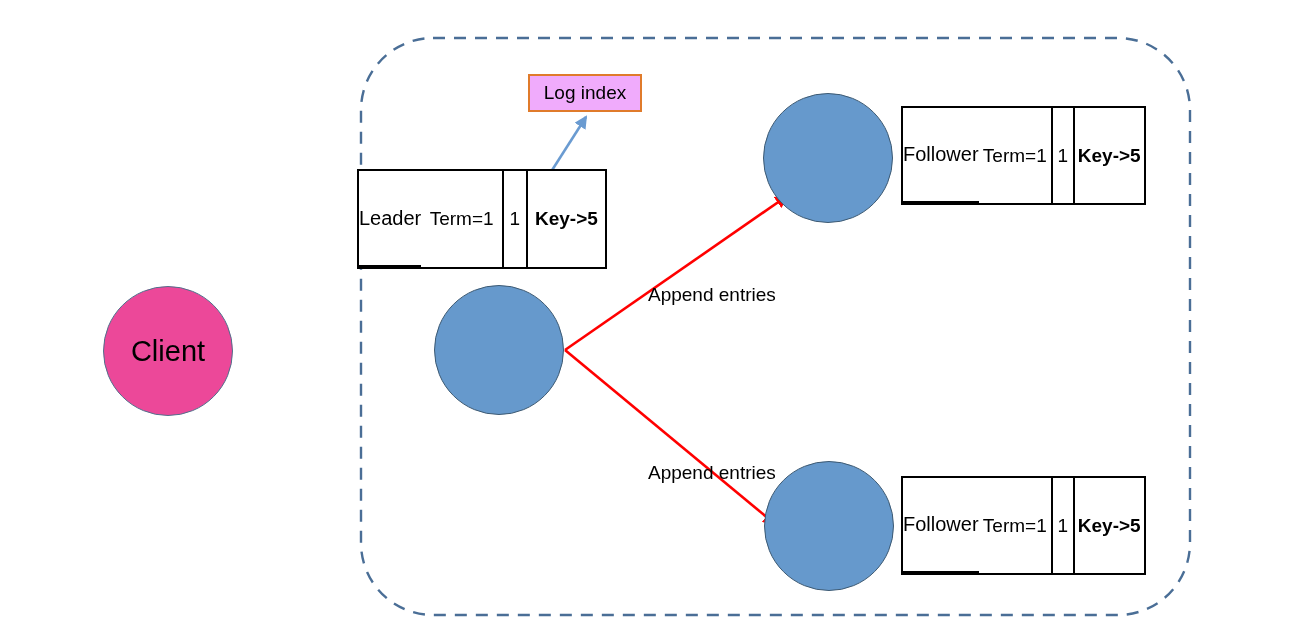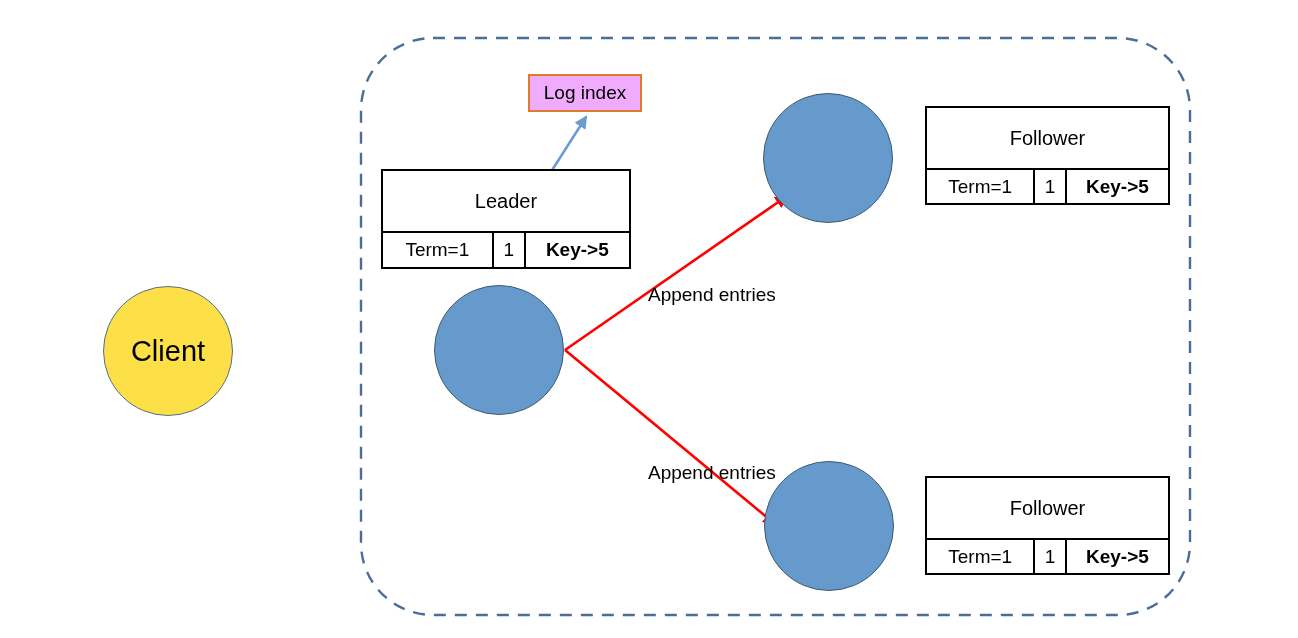--- a/index.html
+++ b/index.html
@@ -28,21 +28,21 @@
     position: absolute;
     border-radius: 50%;
     box-sizing: border-box;
     display: flex;
     align-items: center;
     justify-content: center;
   }
   .client-circle {
     left: 103px; top: 286px;
     width: 130px; height: 130px;
-    background: #fde047;
+    background: #ec4899;
     border: 1.4px solid #51708C;
   }
   .client-label {
     font-size: 29px;
     color: #000000;
     line-height: 1;
   }
   .peer-circle {
     width: 130px; height: 130px;
     background: #6699CC;
@@ -52,22 +52,20 @@
   .follower1-circle { left: 763px; top: 93px; }
   .follower2-circle { left: 764px; top: 461px; }
 
   
   .node-table {
     position: absolute;
     box-sizing: border-box;
     border: 2px solid #000000;
     background: #ffffff;
     display: flex;
-    flex-direction: column;
-    margin-left: 24px;
   }
   .table-title {
     flex: 0 0 62px;
     display: flex;
     align-items: center;
     justify-content: center;
     font-size: 20px;
     color: #000000;
     border-bottom: 2px solid #000000;
     box-sizing: border-box;

